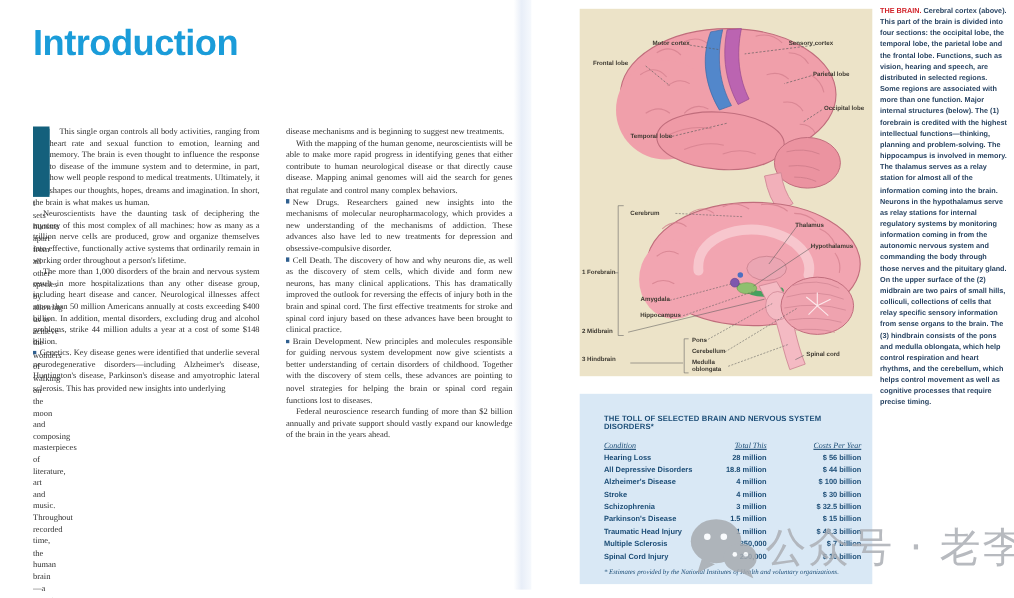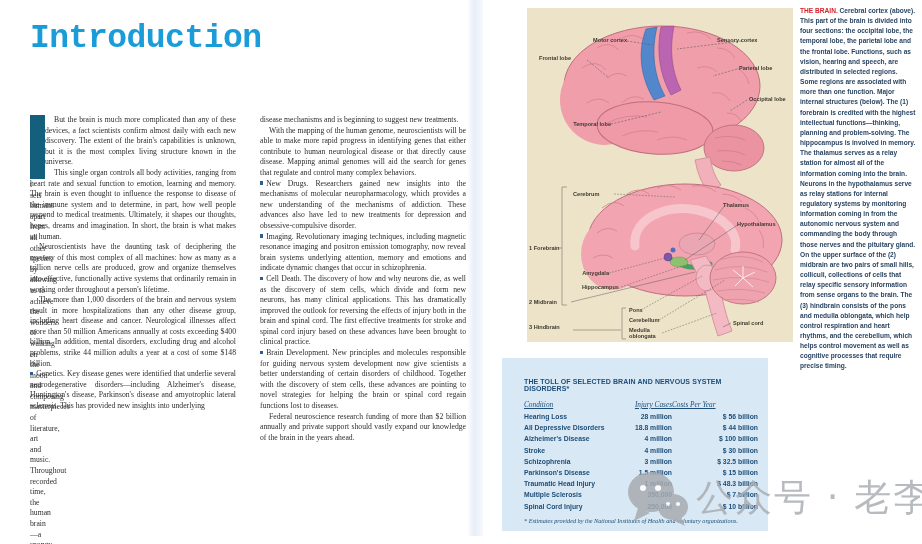--- a/index.html
+++ b/index.html
@@ -2,21 +2,21 @@
 <html><head>
 <meta charset="utf-8">
 <style>
   html,body{margin:0;padding:0;}
   body{width:922px;height:544px;background:#ffffff;position:relative;overflow:hidden;
        font-family:"Liberation Serif",serif;}
   .page{position:absolute;inset:0;}
 
   
   .title{position:absolute;left:30px;top:20px;margin:0;
-         font-family:Liberation Mono, monospace;font-weight:bold;
+         font-family:Liberation Sans, sans-serif;font-weight:bold;
          font-size:33px;color:#1a9cd9;letter-spacing:-0.5px;}
   .col{position:absolute;top:115px;width:206px;}
   .col1{left:30px;}
   .col2{left:260px;}
   .col p{margin:0;font-size:7.7px;line-height:10.6px;text-align:justify;color:#2d2d2d;}
   .col p.indent{text-indent:9px;}
   .dropcap{float:left;width:15px;height:62px;background:#14607c;margin:2px 5px 1px 0;}
   .sq{display:inline-block;width:3.2px;height:3.2px;background:#2f5f8f;
       margin-right:3px;margin-bottom:1px;}
 
@@ -26,31 +26,31 @@
 
   
   .fig-panel{position:absolute;left:527px;top:8px;width:266px;height:334px;
              background:#ece3c8;}
   .fig-panel svg{position:absolute;left:0;top:0;}
   .fig-label{position:absolute;font-family:"Liberation Sans",sans-serif;
              font-weight:bold;font-size:5.6px;line-height:6.4px;color:#3e3a32;
              white-space:pre-line;}
 
   
-  .table-panel{position:absolute;left:502px;top:358px;width:266px;height:173px;
+  .table-panel{position:absolute;left:527px;top:358px;width:266px;height:173px;
                background:#d9e8f5;color:#1d4e77;}
   .t-title{padding:20px 10px 0 22px;font-family:"Liberation Sans",sans-serif;
            font-weight:bold;font-size:7px;letter-spacing:0.1px;}
   .t-head,.t-row{display:grid;grid-template-columns:96px 52px 1fr;
                  padding:0 10px 0 22px;}
   .t-head{margin-top:7px;font-family:"Liberation Serif",serif;font-style:italic;
           font-size:7.3px;line-height:12px;}
   .t-head span{text-decoration:underline;}
   .t-head .h2{text-align:right;}
-  .t-head .h3{text-align:left;}
+  .t-head .h3{text-align:right;}
   .t-row{font-family:"Liberation Sans",sans-serif;font-weight:bold;
          font-size:6.8px;line-height:11.2px;}
   .t-row .cases,.t-row .cost{text-align:right;font-weight:bold;}
   .t-foot{margin-top:5px;padding:0 10px 0 22px;font-family:"Liberation Serif",serif;
           font-style:italic;font-size:6.2px;color:#1d4e77;}
 
   
   .sidebar{position:absolute;left:800px;top:6px;width:116px;
            font-family:"Liberation Sans",sans-serif;font-weight:bold;
            font-size:6.6px;line-height:10.15px;color:#2a4563;}
@@ -65,31 +65,29 @@
 </style>
 </head>
 <body>
 
 <div class="page">
 
   <h1 class="title">Introduction</h1>
 
   <div class="col col1" id="col1">
       <p class="dropcap"><span class="dropcap"></span>t sets humans apart from all other species by allowing us to achieve the wonders of walking on the moon and composing masterpieces of literature, art and music. Throughout recorded time, the human brain—a spongy, three-pound mass of fatty tissue—has been compared to a telephone switchboard and a supercomputer.</p>
-      <p class="indent">But the brain is much more complicated than any of these devices, a fact scientists confirm almost daily with each new discovery. The extent of the brain's capabilities is unknown, but it is the most complex living structure known in the universe.</p>
       <p class="indent">This single organ controls all body activities, ranging from heart rate and sexual function to emotion, learning and memory. The brain is even thought to influence the response to disease of the immune system and to determine, in part, how well people respond to medical treatments. Ultimately, it shapes our thoughts, hopes, dreams and imagination. In short, the brain is what makes us human.</p>
       <p class="indent">Neuroscientists have the daunting task of deciphering the mystery of this most complex of all machines: how as many as a trillion nerve cells are produced, grow and organize themselves into effective, functionally active systems that ordinarily remain in working order throughout a person's lifetime.</p>
       <p class="indent">The more than 1,000 disorders of the brain and nervous system result in more hospitalizations than any other disease group, including heart disease and cancer. Neurological illnesses affect more than 50 million Americans annually at costs exceeding $400 billion. In addition, mental disorders, excluding drug and alcohol problems, strike 44 million adults a year at a cost of some $148 billion.</p>
       <p class="bullet"><span class="sq"></span>Genetics. Key disease genes were identified that underlie several neurodegenerative disorders—including Alzheimer's disease, Huntington's disease, Parkinson's disease and amyotrophic lateral sclerosis. This has provided new insights into underlying</p>
     </div>
   <div class="col col2" id="col2">
       <p class="plain">disease mechanisms and is beginning to suggest new treatments.</p>
       <p class="indent">With the mapping of the human genome, neuroscientists will be able to make more rapid progress in identifying genes that either contribute to human neurological disease or that directly cause disease. Mapping animal genomes will aid the search for genes that regulate and control many complex behaviors.</p>
       <p class="bullet"><span class="sq"></span>New Drugs. Researchers gained new insights into the mechanisms of molecular neuropharmacology, which provides a new understanding of the mechanisms of addiction. These advances also have led to new treatments for depression and obsessive-compulsive disorder.</p>
-      <p class="bullet"><span class="sq"></span>Imaging. Revolutionary imaging techniques, including magnetic resonance imaging and positron emission tomography, now reveal brain systems underlying attention, memory and emotions and indicate dynamic changes that occur in schizophrenia.</p>
       <p class="bullet"><span class="sq"></span>Cell Death. The discovery of how and why neurons die, as well as the discovery of stem cells, which divide and form new neurons, has many clinical applications. This has dramatically improved the outlook for reversing the effects of injury both in the brain and spinal cord. The first effective treatments for stroke and spinal cord injury based on these advances have been brought to clinical practice.</p>
       <p class="bullet"><span class="sq"></span>Brain Development. New principles and molecules responsible for guiding nervous system development now give scientists a better understanding of certain disorders of childhood. Together with the discovery of stem cells, these advances are pointing to novel strategies for helping the brain or spinal cord regain functions lost to diseases.</p>
       <p class="indent">Federal neuroscience research funding of more than $2 billion annually and private support should vastly expand our knowledge of the brain in the years ahead.</p>
     </div>
 
   <div class="gutter"></div>
 
   <div class="fig-panel" id="figPanel">
     <svg width="266" height="334" viewBox="0 0 266 334">
 
@@ -167,21 +165,21 @@
       <div class="fig-label" style="left: 102px; top: 309px; width: 40px; text-align: left;">Cerebellum</div>
       <div class="fig-label" style="left: 102px; top: 319px; width: 36px; text-align: left;">Medulla
 oblongata</div>
       <div class="fig-label" style="left: 206px; top: 312px; width: 44px; text-align: left;">Spinal cord</div>
     </div>
 
   <div class="table-panel">
     <div class="t-title">THE TOLL OF SELECTED BRAIN AND NERVOUS SYSTEM DISORDERS*</div>
     <div class="t-head">
       <span class="h1">Condition</span>
-      <span class="h2">Injury Cases</span>
+      <span class="h2">Total This</span>
       <span class="h3">Costs Per Year</span>
     </div>
     <div id="tableRows">
         <div class="t-row">
           <span class="name">Hearing Loss</span>
           <span class="cases">28 million</span>
           <span class="cost">$ 56 billion</span>
         </div>
         <div class="t-row">
           <span class="name">All Depressive Disorders</span>

